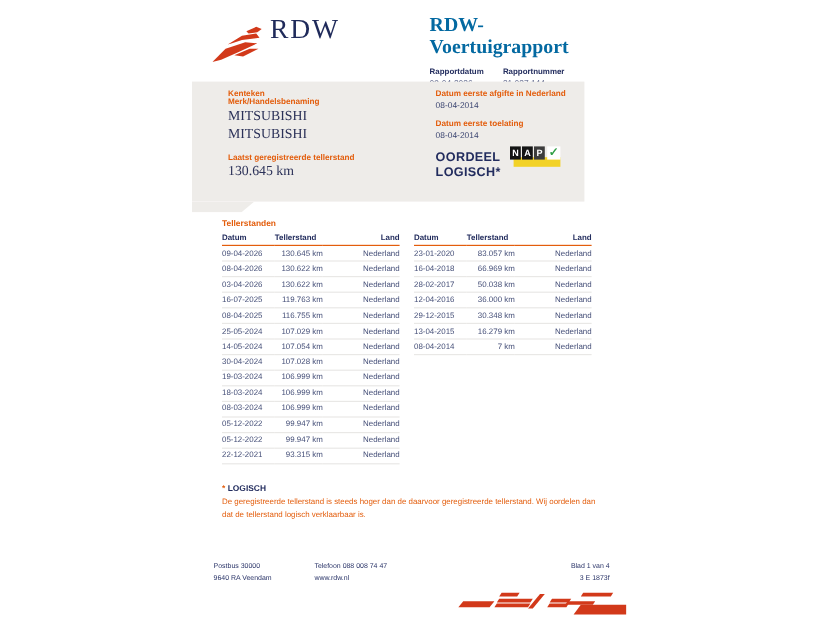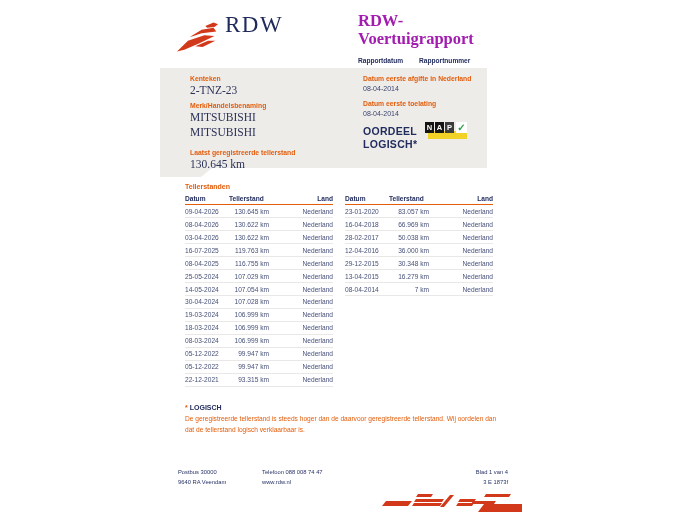--- a/index.html
+++ b/index.html
@@ -14,21 +14,21 @@
   
   .logo{position:absolute;left:177px;top:13px;display:flex;align-items:flex-start;gap:6px;}
   .logo svg{margin-top:8px;}
   .logo-text{
     font-family:"Liberation Serif", serif;
     font-size:23px;color:#1f2a5a;letter-spacing:1.5px;line-height:1;
   }
   .title-block{position:absolute;left:358px;top:12px;width:150px;}
   .doc-title{
     font-family:"Liberation Serif", serif;font-weight:bold;
-    color:#a21caf;font-size:16.5px;line-height:1.1;
+    color:#0369a1;font-size:16.5px;line-height:1.1;
   }
   .meta-row{display:flex;gap:16px;margin-top:9px;}
   .meta-label{font-size:6.6px;font-weight:bold;color:#232d5e;display:block;}
   .meta-value{font-size:7px;color:#3a4470;display:block;margin-top:3px;}
 
   
   .vehicle-box{
     position:absolute;left:160px;top:68px;width:327px;height:100px;
     background:#eeece9;
   }
@@ -128,21 +128,20 @@
       <div>
         <span class="meta-label">Rapportnummer</span>
         <span class="meta-value">31.027.144</span>
       </div>
     </div>
   </div>
 
   <div class="vehicle-box">
     <div class="box-col-left">
       <span class="field-label">Kenteken</span>
-      <span class="field-value-lg">2-TNZ-23</span>
       <span class="field-label">Merk/Handelsbenaming</span>
       <span class="field-value-lg" style="margin-bottom:1px;">MITSUBISHI</span>
       <span class="field-value-lg mb-extra">MITSUBISHI</span>
       <span class="field-label">Laatst geregistreerde tellerstand</span>
       <span class="field-value-lg">130.645 km</span>
     </div>
     <div class="box-col-right">
       <span class="field-label">Datum eerste afgifte in Nederland</span>
       <span class="field-value-sm">08-04-2014</span>
       <span class="field-label">Datum eerste toelating</span>

